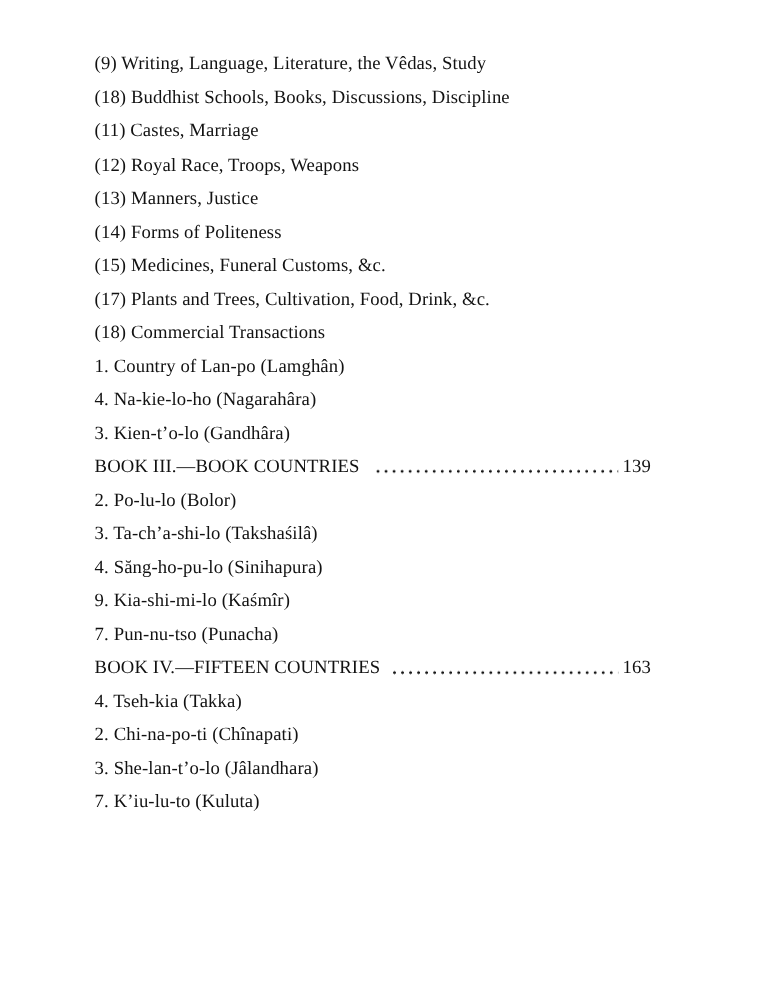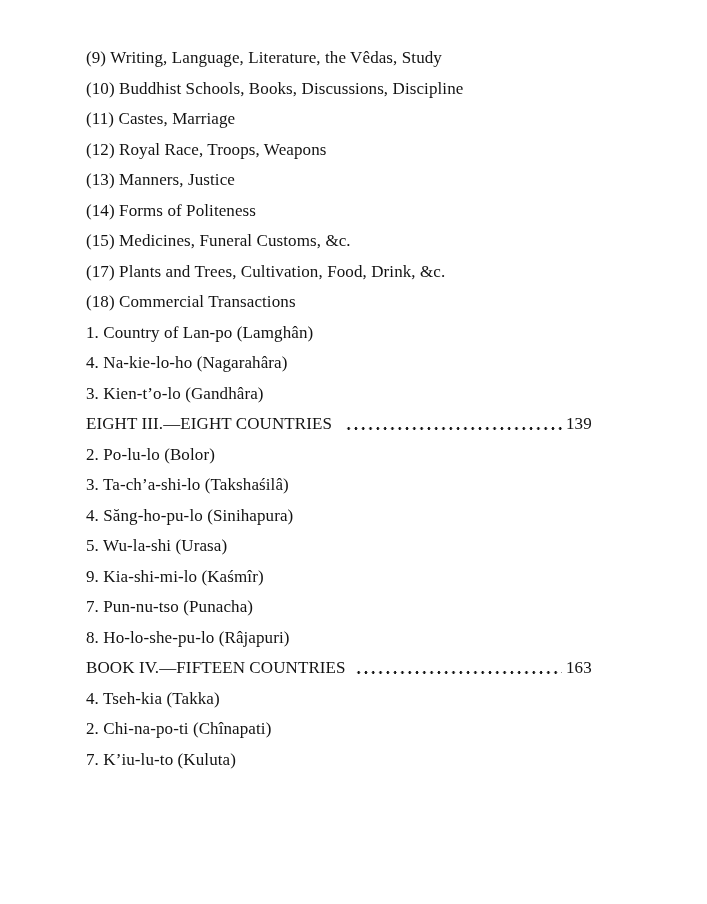--- a/index.html
+++ b/index.html
@@ -56,21 +56,21 @@
 <body>
 
 <div class="page">
   <div class="toc">
       <div class="row">
     <span class="label">(9) Writing, Language, Literature, the Vêdas, Study</span>
 
     <span class="page-num"></span>
   </div>
       <div class="row">
-    <span class="label">(10) Buddhist Schools, Books, Discussions, Discipline</span>
+    <span class="label">(18) Buddhist Schools, Books, Discussions, Discipline</span>
 
     <span class="page-num"></span>
   </div>
       <div class="row">
     <span class="label">(11) Castes, Marriage</span>
 
     <span class="page-num"></span>
   </div>
       <div class="row">
     <span class="label">(12) Royal Race, Troops, Weapons</span>
@@ -111,73 +111,68 @@
     <span class="label">4. Na-kie-lo-ho (Nagarahâra)</span>
 
     <span class="page-num"></span>
   </div>
       <div class="row">
     <span class="label">3. Kien-t’o-lo (Gandhâra)</span>
 
     <span class="page-num"></span>
   </div>
       <div class="row book-row">
-    <span class="label">EIGHT III.—EIGHT COUNTRIES </span>
+    <span class="label">BOOK III.—BOOK COUNTRIES </span>
     <span class="dots"></span>
     <span class="page-num">139</span>
   </div>
       <div class="row">
     <span class="label">2. Po-lu-lo (Bolor)</span>
 
     <span class="page-num"></span>
   </div>
       <div class="row">
     <span class="label">3. Ta-ch’a-shi-lo (Takshaśilâ)</span>
 
     <span class="page-num"></span>
   </div>
       <div class="row">
     <span class="label">4. Săng-ho-pu-lo (Sinihapura)</span>
 
     <span class="page-num"></span>
   </div>
       <div class="row">
-    <span class="label">5. Wu-la-shi (Urasa)</span>
-
-    <span class="page-num"></span>
-  </div>
-      <div class="row">
     <span class="label">9. Kia-shi-mi-lo (Kaśmîr)</span>
 
     <span class="page-num"></span>
   </div>
       <div class="row">
     <span class="label">7. Pun-nu-tso (Punacha)</span>
-
-    <span class="page-num"></span>
-  </div>
-      <div class="row">
-    <span class="label">8. Ho-lo-she-pu-lo (Râjapuri)</span>
 
     <span class="page-num"></span>
   </div>
       <div class="row book-row">
     <span class="label">BOOK IV.—FIFTEEN COUNTRIES</span>
     <span class="dots"></span>
     <span class="page-num">163</span>
   </div>
       <div class="row">
     <span class="label">4. Tseh-kia (Takka)</span>
 
     <span class="page-num"></span>
   </div>
       <div class="row">
     <span class="label">2. Chi-na-po-ti (Chînapati)</span>
 
     <span class="page-num"></span>
   </div>
       <div class="row">
+    <span class="label">3. She-lan-t’o-lo (Jâlandhara)</span>
+
+    <span class="page-num"></span>
+  </div>
+      <div class="row">
     <span class="label">7. K’iu-lu-to (Kuluta)</span>
 
     <span class="page-num"></span>
   </div>
     </div>
 </div>
 
 </body></html>

